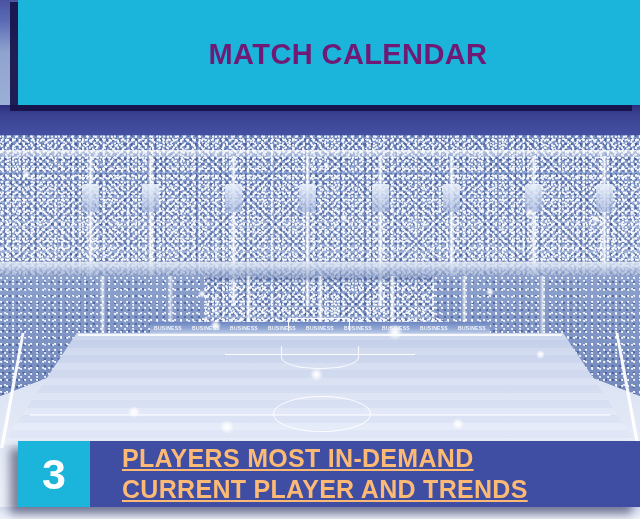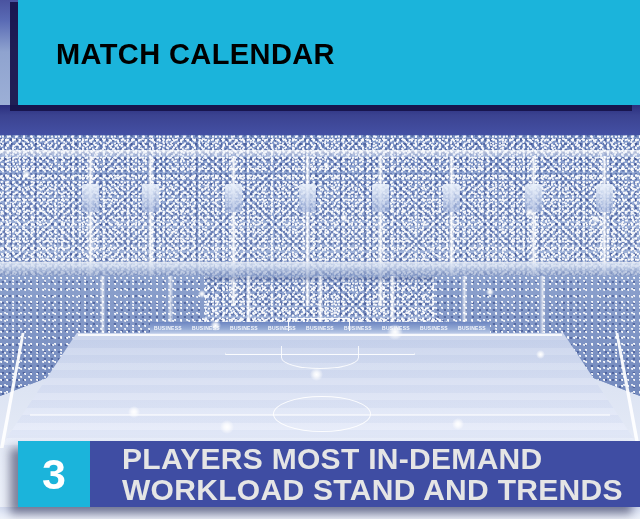--- a/index.html
+++ b/index.html
@@ -225,27 +225,28 @@
     width: 622px; height: 109px;
     background: #1BB4DB;
     box-shadow: -8px 6px 0 rgba(22, 18, 74, .92);
     box-sizing: border-box;
     padding: 8px 0 0 38px;
     display: flex;
     flex-direction: column;
     justify-content: center;
   }
   .top-banner .ln {
-    color: #000000;
+    color: #701a75;
     font-family: "Liberation Sans", sans-serif;
     font-weight: bold;
     font-size: 29px;
     line-height: 39px;
     letter-spacing: .4px;
     white-space: nowrap;
+    text-align: center;
   }
 
   
   .top-band {
     position: absolute;
     left: 0; top: 105px;
     width: 640px; height: 30px;
     background: linear-gradient(180deg, #2b2f7e 0%, #3b4391 35%, #4450a4 100%);
   }
 
@@ -275,27 +276,28 @@
     line-height: 43px;
   }
   .bottom-text {
     flex: 1;
     display: flex;
     flex-direction: column;
     justify-content: center;
     padding-left: 32px;
   }
   .bottom-text .ln {
-    color: #e5e5e5;
+    color: #fdba74;
     font-family: "Liberation Sans", sans-serif;
     font-weight: bold;
-    font-size: 30px;
+    font-size: 25px;
     line-height: 31px;
     letter-spacing: .3px;
     white-space: nowrap;
+    text-decoration: underline;
   }
 
   
   .bottom-strip {
     position: absolute;
     left: 0; top: 507px;
     width: 640px; height: 12px;
     background: linear-gradient(180deg, #d4dcf0 0%, #e6ebf8 60%, #eef2fb 100%);
   }
 </style>
@@ -393,17 +395,17 @@
   </div>
 
   <div class="bottom-strip"></div>
 
   <div class="bottom-banner">
     <div class="num-box">
       <span class="digit">3</span>
     </div>
     <div class="bottom-text">
       <div class="ln">PLAYERS MOST IN-DEMAND</div>
-      <div class="ln">WORKLOAD STAND AND TRENDS</div>
+      <div class="ln">CURRENT PLAYER AND TRENDS</div>
     </div>
   </div>
 
 </div>
 
 </body></html>

